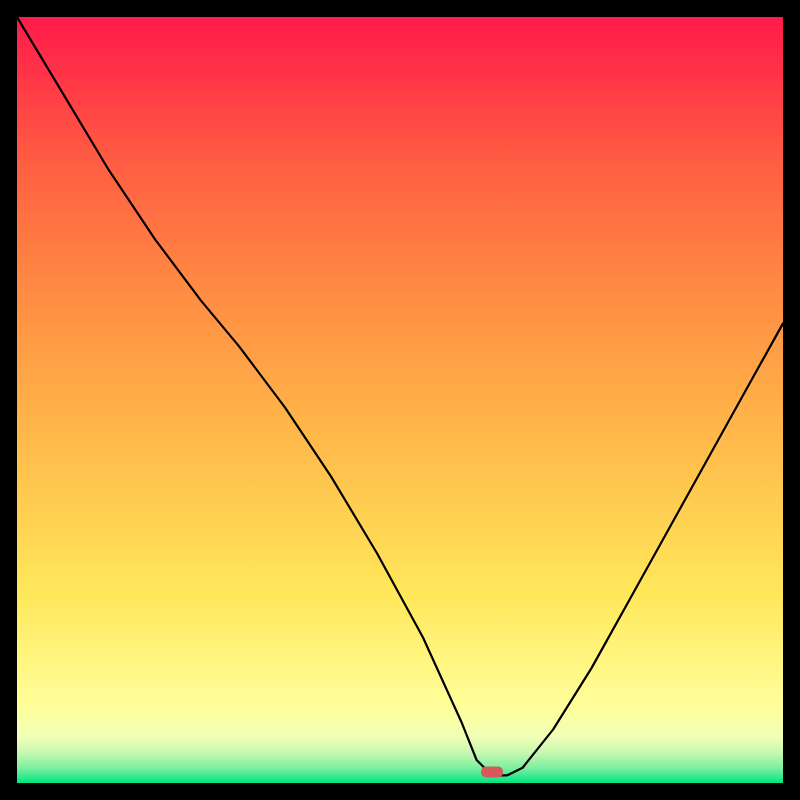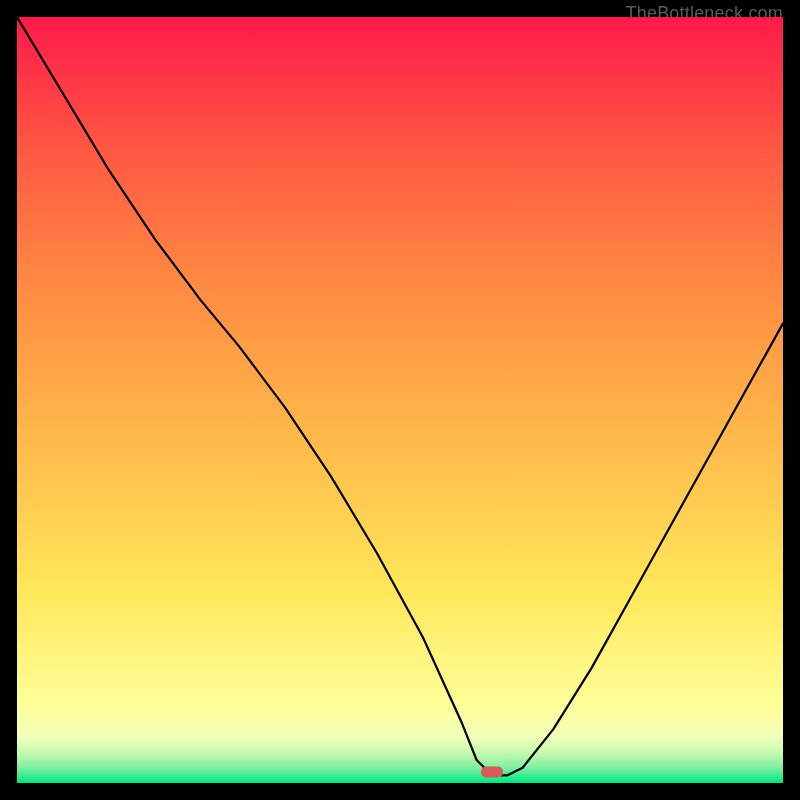--- a/index.html
+++ b/index.html
@@ -42,21 +42,20 @@
     height: 11px;
     border-radius: 5px;
     transform: translate(-50%, -50%);
   }
   svg { display: block; }
 </style>
 </head>
 <body>
 
 <div class="frame">
-  <div class="watermark">TheBottleneck.com</div>
 
   <svg class="plot-area" viewBox="0 0 766 766" preserveAspectRatio="none">
     <defs>
       <linearGradient id="bg-grad" x1="0" y1="0" x2="0" y2="1">
 
       <stop offset="0.00%" stop-color="#ff1a4a"></stop>
           <stop offset="18.00%" stop-color="#ff5a42"></stop>
           <stop offset="35.00%" stop-color="#ff8a42"></stop>
           <stop offset="55.00%" stop-color="#ffb94a"></stop>
           <stop offset="75.00%" stop-color="#ffe75a"></stop>

